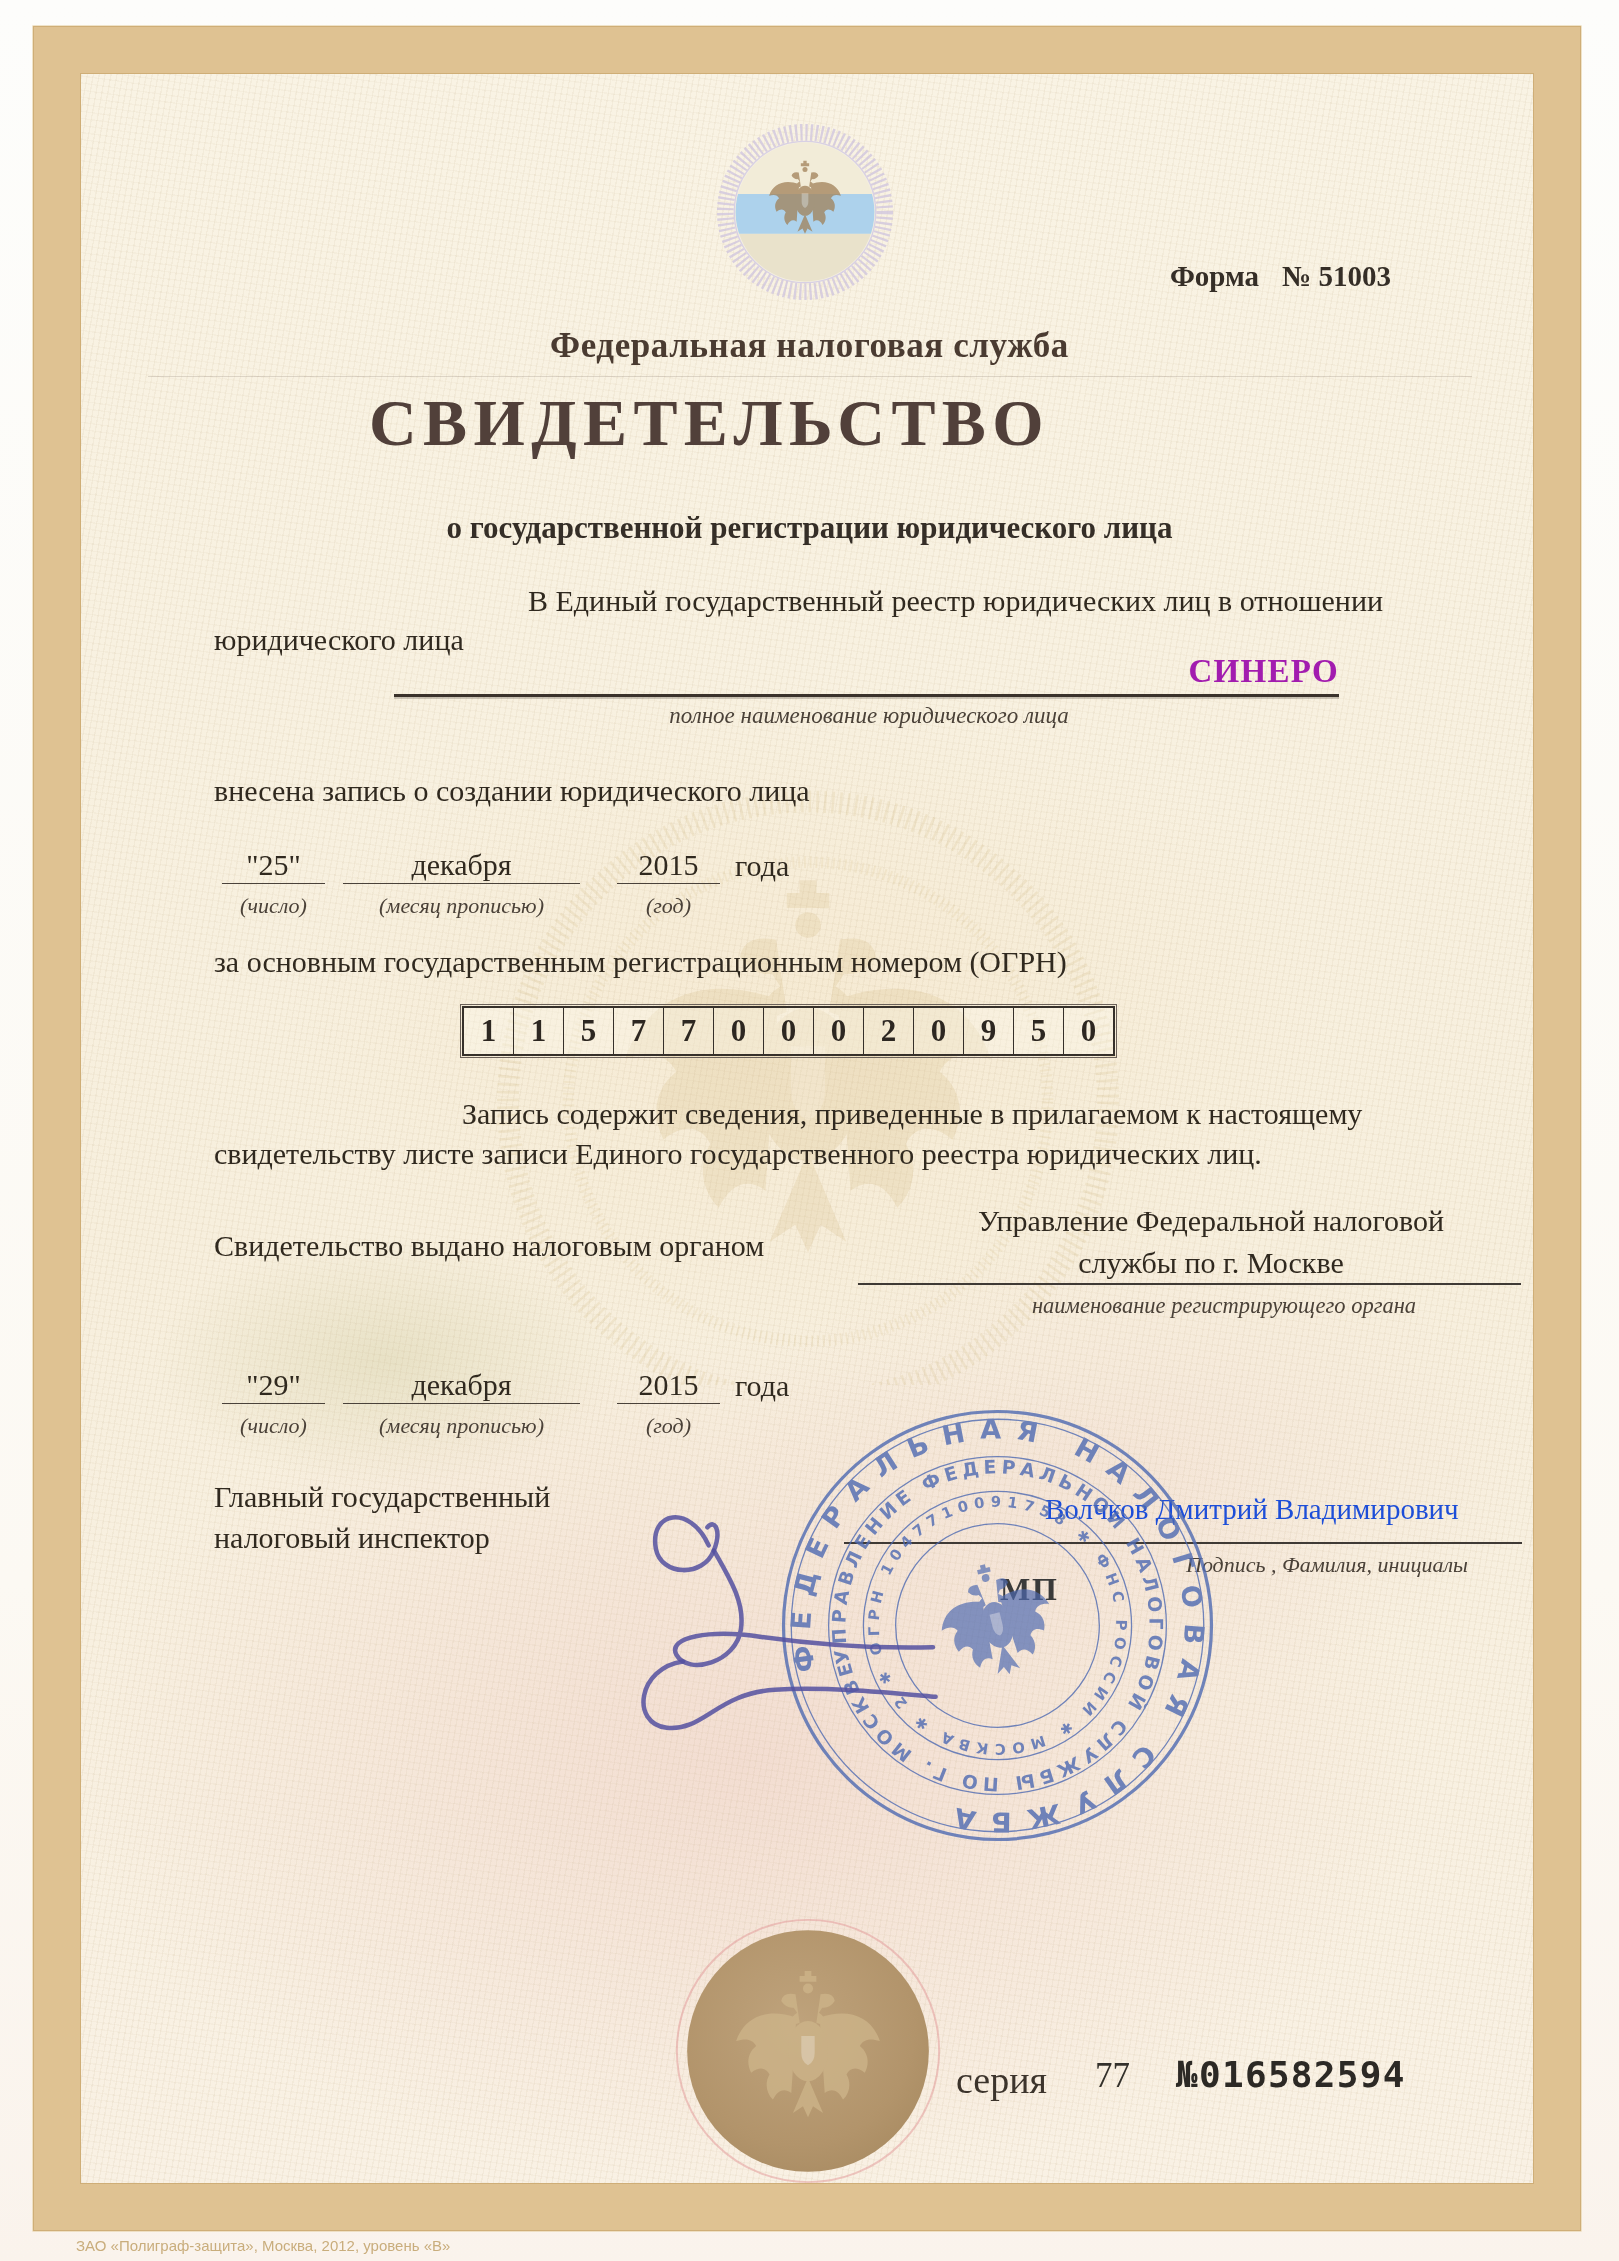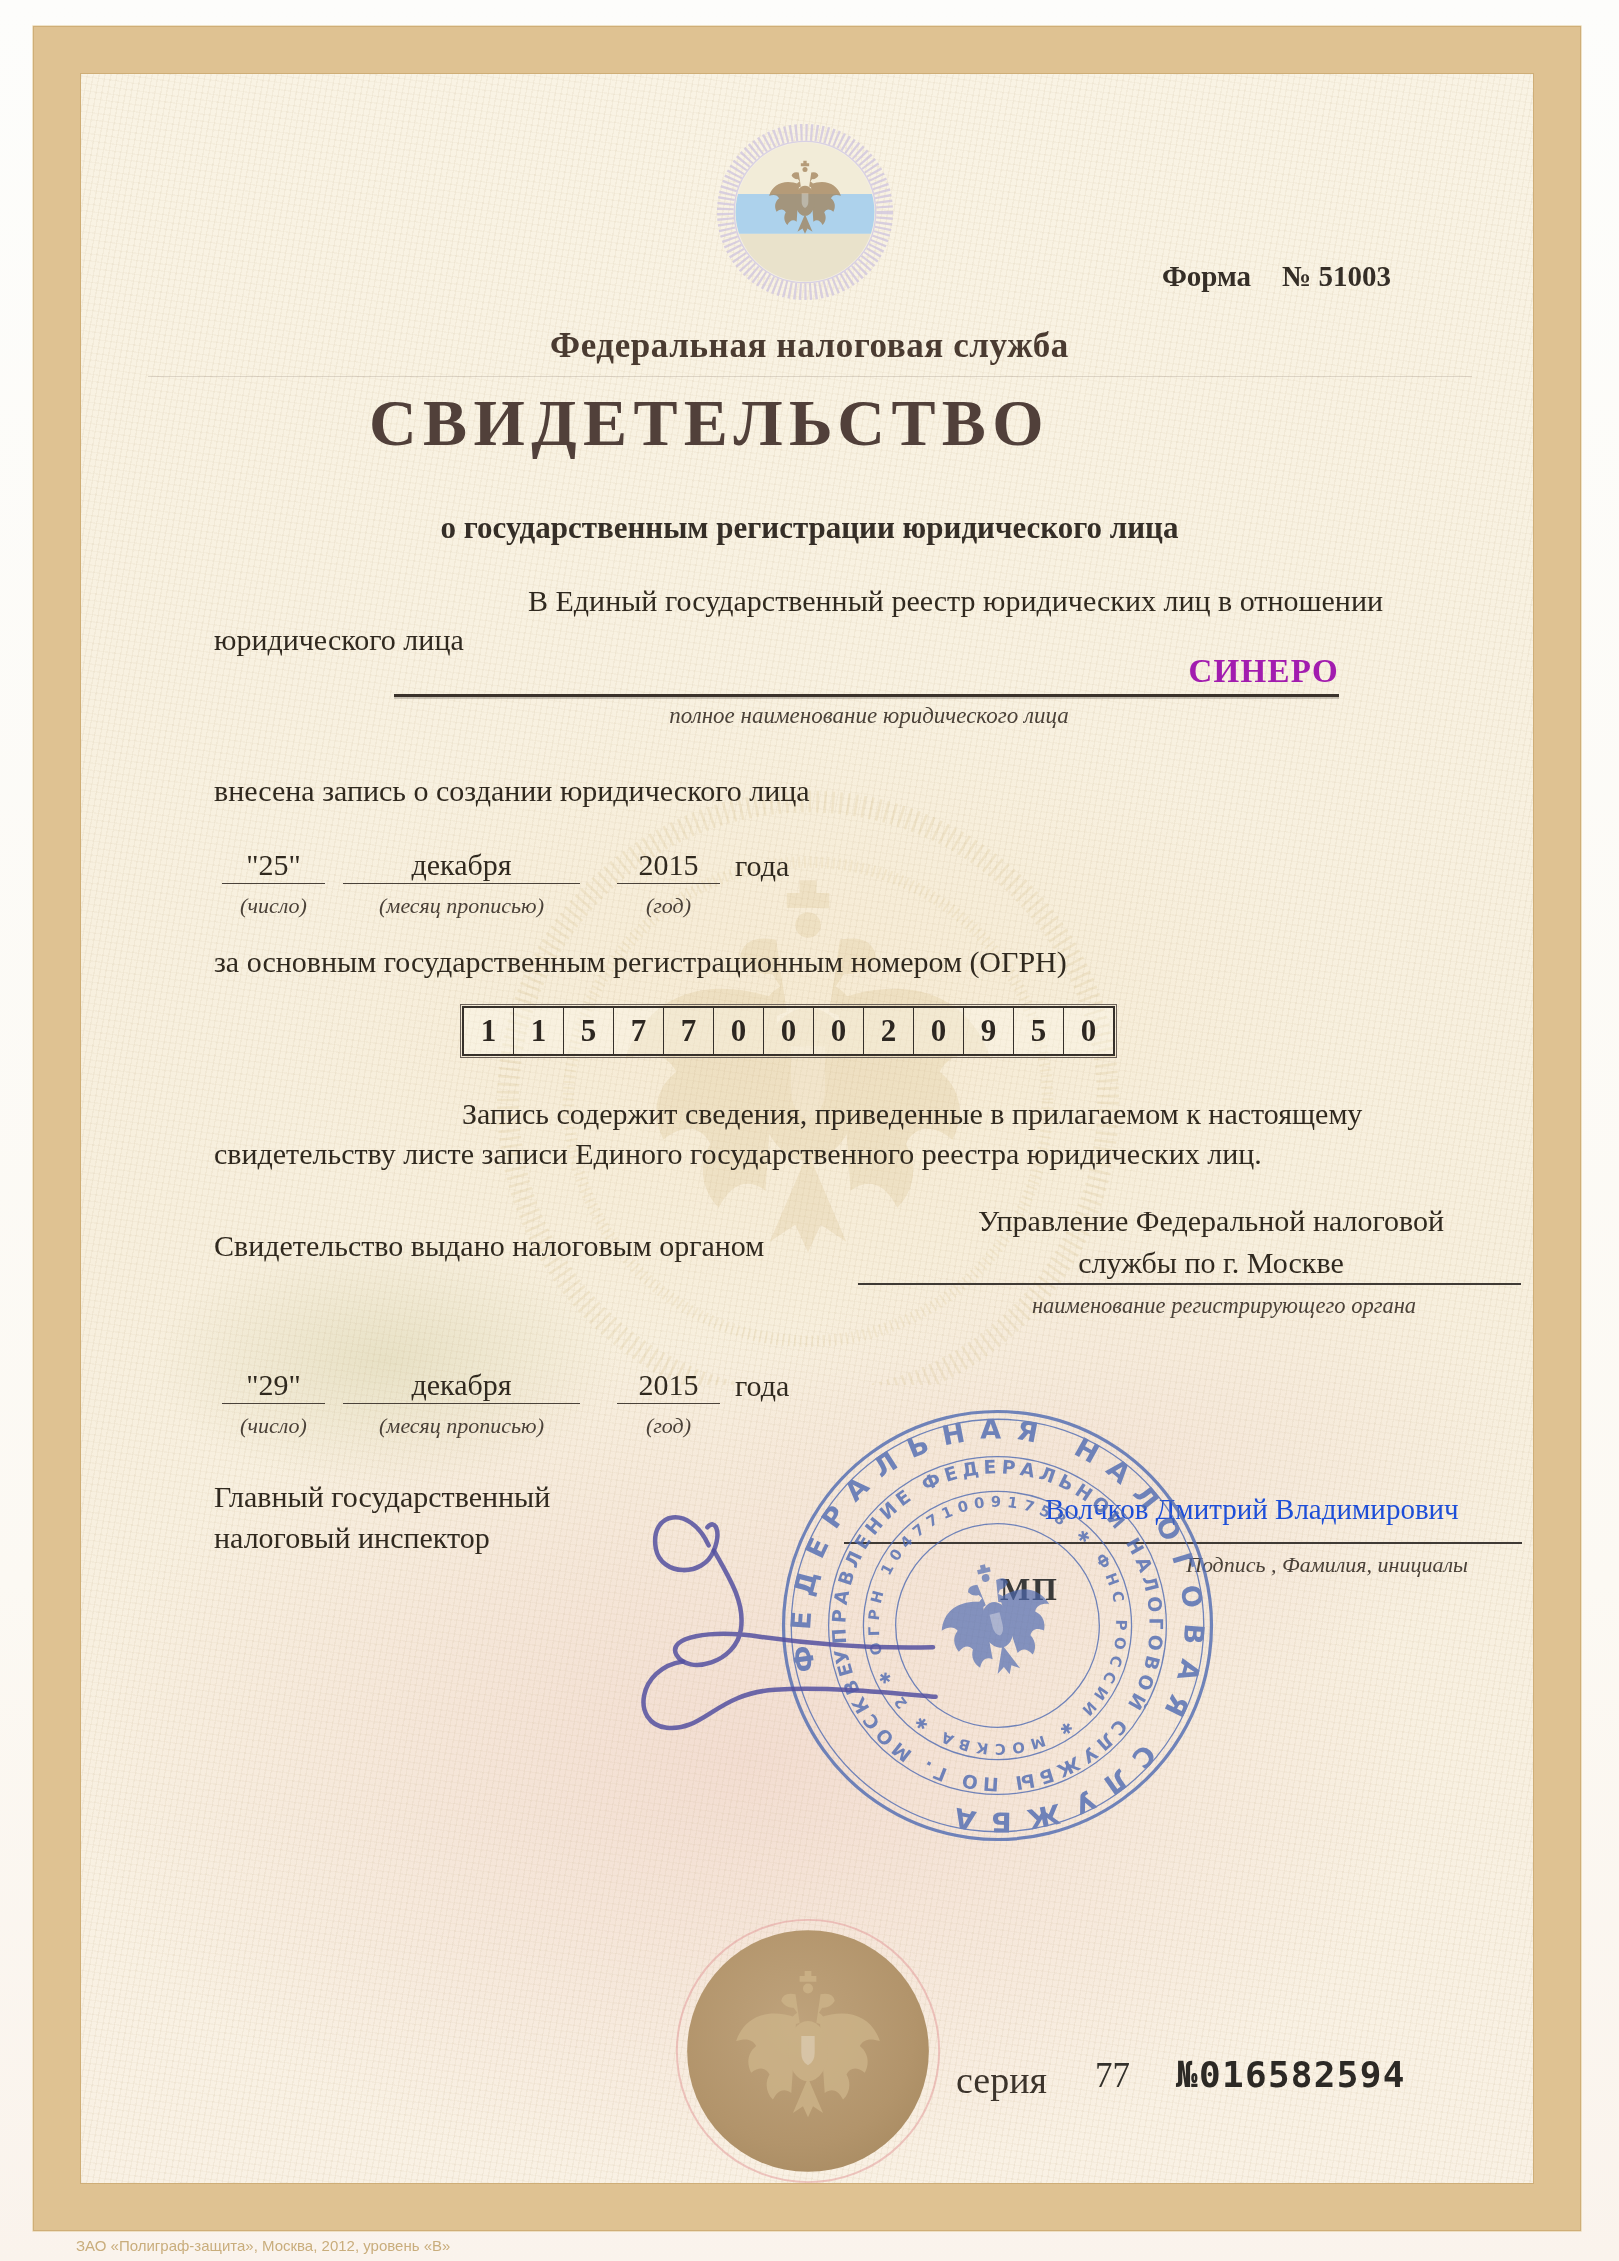--- a/index.html
+++ b/index.html
@@ -34,21 +34,21 @@
   }
   .paper::before{
     content:"";position:absolute;inset:0;
     background:
       repeating-linear-gradient(100deg, rgba(190,168,130,.10) 0 1.3px, rgba(190,168,130,0) 1.3px 5.8px),
       repeating-linear-gradient(8deg, rgba(190,168,130,.07) 0 1.3px, rgba(190,168,130,0) 1.3px 7px);
   }
 
   
   .form-no{left:1005px;top:260px;width:386px;text-align:right;font-size:29px;font-weight:bold;color:#352e27;}
-  .form-no .num{margin-left:31px;}
+  .form-no .num{margin-left:23px;}
   .agency{left:0;top:326px;width:1619px;text-align:center;font-size:35px;font-weight:bold;color:#4a3b31;letter-spacing:0.6px;}
   .rule-faint{left:148px;top:376px;width:1324px;height:1.3px;background:rgba(110,95,85,.20);}
   .cert-title{left:0;top:385px;width:1419px;text-align:center;font-size:66px;font-weight:bold;color:#51403a;letter-spacing:6.4px;}
   .cert-subtitle{left:0;top:510px;width:1619px;text-align:center;font-size:31px;font-weight:bold;color:#352e27;}
 
   
   .bodytxt{font-size:30px;color:#30291f;}
   .intro1{left:528px;top:584px;}
   .intro2{left:214px;top:623px;}
   .company{left:399px;top:653px;width:940px;text-align:right;font-size:33px;font-weight:bold;letter-spacing:1.3px;color:#a21caf;}
@@ -143,21 +143,21 @@
     <use href="#eagle" x="75" y="55" width="130" height="130" fill="#a08058" opacity=".75"></use>
   </g>
 </svg>
 
 <div class="abs form-no noselect">
   <span>Форма</span><span class="num">№ 51003</span>
 </div>
 <div class="abs agency">Федеральная налоговая служба</div>
 <div class="abs rule-faint"></div>
 <div class="abs cert-title">СВИДЕТЕЛЬСТВО</div>
-<div class="abs cert-subtitle">о государственным регистрации юридического лица</div>
+<div class="abs cert-subtitle">о государственной регистрации юридического лица</div>
 
 <div class="abs bodytxt intro1">В Единый государственный реестр юридических лиц в отношении</div>
 <div class="abs bodytxt intro2">юридического лица</div>
 
 <div class="abs company">СИНЕРО</div>
 <div class="abs company-line"></div>
 <div class="abs company-cap">полное наименование юридического лица</div>
 
 <div class="abs bodytxt record-line">внесена запись о создании юридического лица</div>
 

